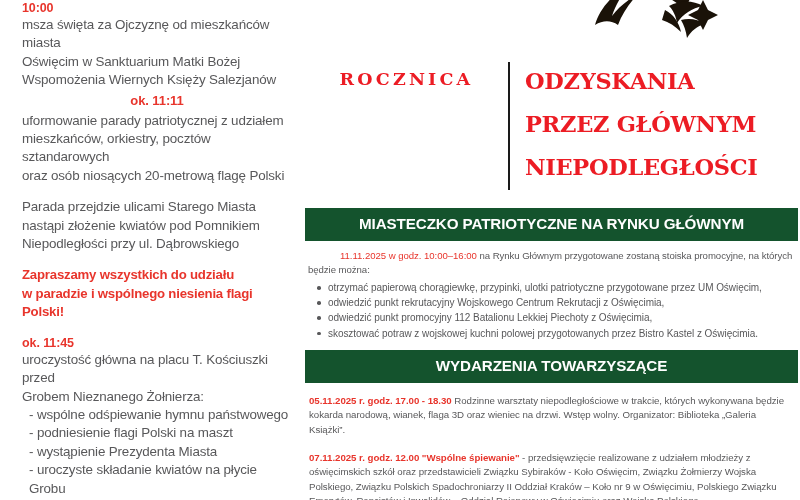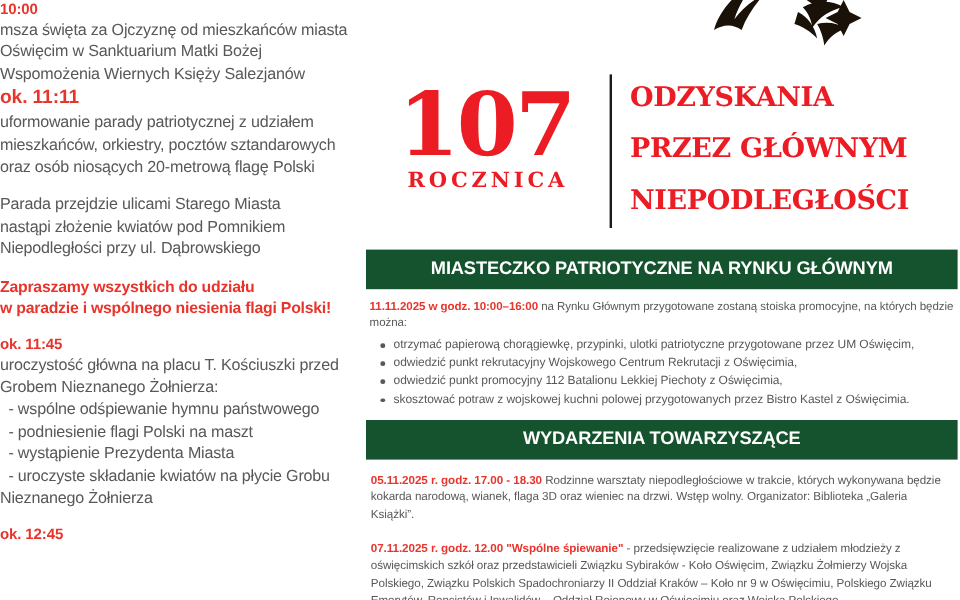--- a/index.html
+++ b/index.html
@@ -23,21 +23,21 @@
     height: 500px;
     background: #ffffff;
     overflow: hidden;
   }
   .col-left {
     position: absolute;
     left: 0;
     top: 0;
     width: 300px;
     height: 500px;
-    padding: 0 8px 0 0;
+    padding: 0 8px 0 22px;
     box-sizing: border-box;
     overflow: hidden;
   }
   .col-right {
     position: absolute;
     left: 303px;
     top: 0;
     width: 497px;
     height: 500px;
     overflow: hidden;
@@ -47,22 +47,23 @@
   .schedule { margin: 0; padding: 0; }
   .sched-time {
     color: #e8352c;
     font-weight: bold;
     font-size: 12.5px;
     line-height: 16px;
     margin: 0;
     letter-spacing: -0.1px;
   }
   .sched-time.big {
-    font-size: 16px;
+    font-size: 13px;
     line-height: 22px;
+    text-align: center;
   }
   .sched-body {
     color: #58585a;
     font-size: 13.4px;
     line-height: 18.4px;
     margin: 0;
     letter-spacing: -0.15px;
   }
   .sched-gap { height: 13px; }
   .call-to-action {
@@ -168,21 +169,22 @@
   }
   .lead {
     font-size: 9.6px;
     line-height: 14px;
     color: #58585a;
     margin: 8px 0 3px 0;
     letter-spacing: -0.05px;
   }
   .lead .hl {
     color: #e8352c;
-    font-weight: bold;
+    font-weight: normal;
+    margin-left: 32px;
   }
   ul.bullets {
     margin: 0;
     padding: 0 0 0 20px;
     list-style: none;
   }
   ul.bullets li {
     font-size: 10px;
     line-height: 15.2px;
     color: #58585a;
@@ -284,21 +286,20 @@
             <path d="M96 50 C104 48 113 49 120 54 C112 56 106 61 102 68 C101 61 99 55 96 50 Z"></path>
 
             <path d="M118 30 L123 40 L133 45 L123 50 L118 60 L113 50 L103 45 L113 40 Z"></path>
 
             <path d="M80 40 C88 44 94 52 96 62 C90 56 84 52 77 50 Z"></path>
           </g>
         </svg>
       </div>
 
       <div class="anniv">
-        <p class="anniv-num">107</p>
         <p class="anniv-word">ROCZNICA</p>
       </div>
 
       <div class="divider"></div>
 
       <div class="headline">
         <p>ODZYSKANIA</p>
         <p>PRZEZ GŁÓWNYM</p>
         <p>NIEPODLEGŁOŚCI</p>
       </div>

